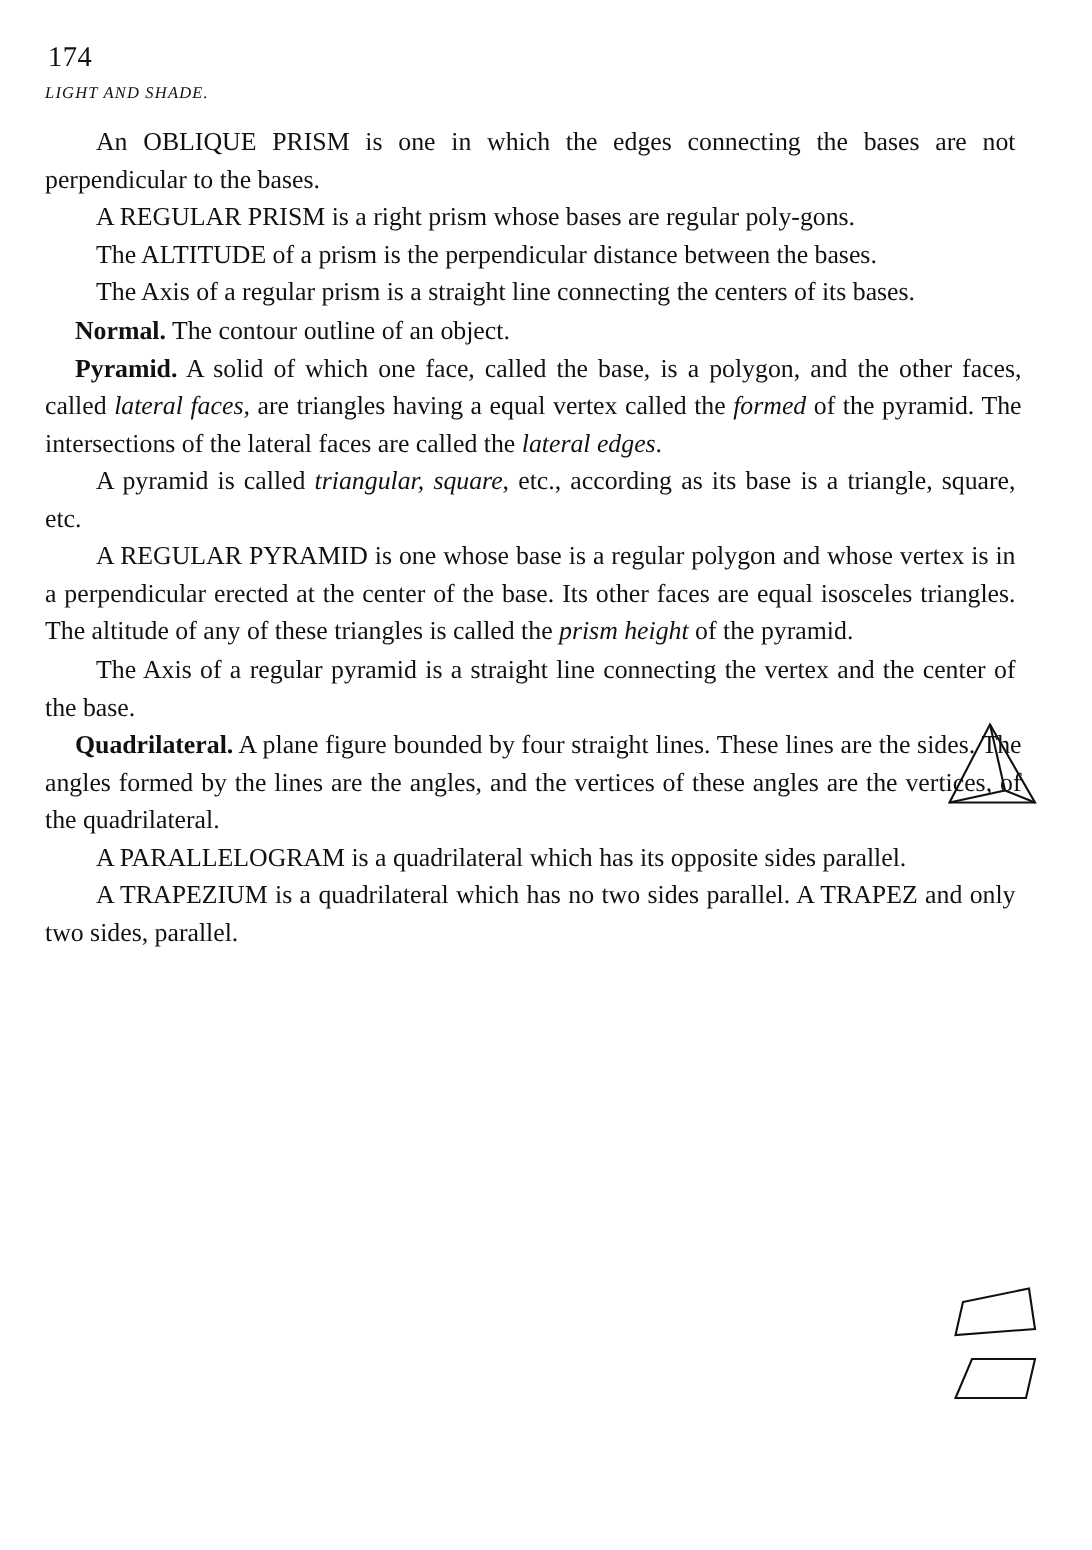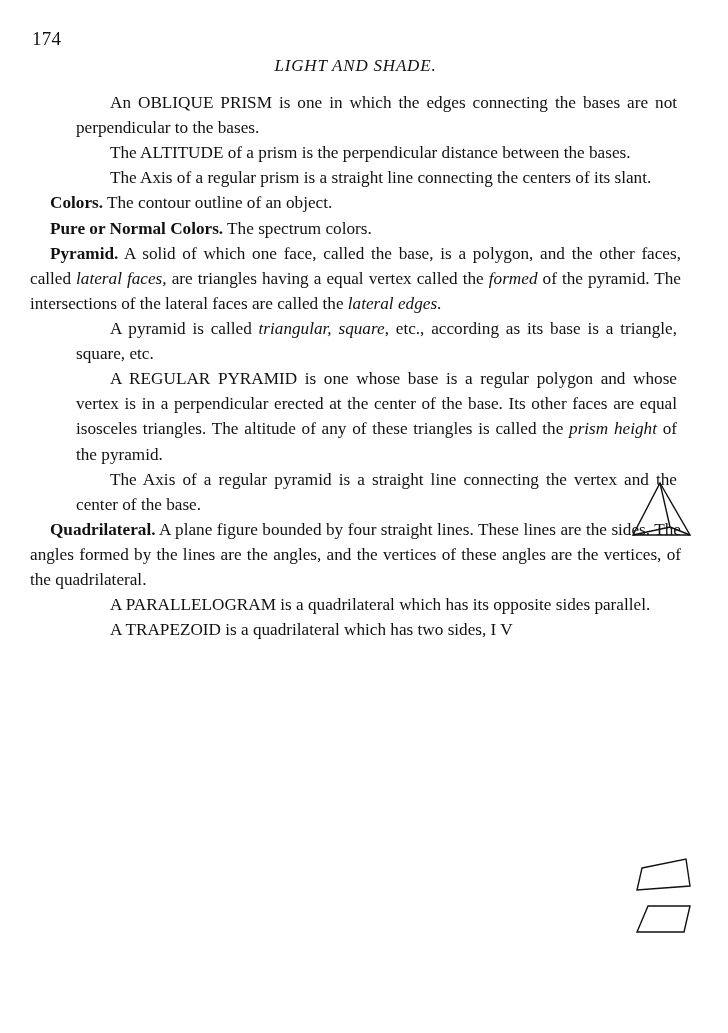--- a/index.html
+++ b/index.html
@@ -22,36 +22,35 @@
     box-sizing: border-box;
     padding: 28px 47px 20px 30px;
   }
   .folio {
     font-size: 19px;
     font-family: "Liberation Serif", serif;
     margin: 0 0 6px 2px;
     letter-spacing: 0.3px;
   }
   .running-head {
-    text-align: center;
+    text-align: left;
     font-style: italic;
-    font-size: 17px;
+    font-size: 11px;
     letter-spacing: 0.8px;
     margin: 0 0 14px 0;
   }
   .body-col {
     font-size: 17.2px;
     line-height: 1.46;
     text-align: justify;
     text-justify: inter-word;
     hyphens: manual;
   }
   
   .sub {
-    margin-left: 46px;
     margin-right: 4px;
   }
   .sub p {
     margin: 0;
     text-indent: 34px;
     text-align: justify;
   }
   .flush p {
     margin: 0;
     text-indent: 20px;
@@ -84,43 +83,43 @@
 <div class="page">
 
   <div class="folio">174</div>
 
   <div class="running-head">LIGHT AND SHADE.</div>
 
   <div class="body-col">
 
     <div class="sub">
       <p>An OBLIQUE PRISM is one in which the edges connecting the bases are not perpendicular to the bases.</p>
+      <p>A REGULAR PRISM is a right prism whose bases are regular poly-gons.</p>
       <p>The ALTITUDE of a prism is the perpendicular distance between the bases.</p>
-      <p>The Axis of a regular prism is a straight line connecting the centers of its slant.</p>
+      <p>The Axis of a regular prism is a straight line connecting the centers of its bases.</p>
     </div>
 
     <div class="flush">
-      <p><b class="term">Colors.</b><span> The contour outline of an object.</span></p>
-      <p><b class="term">Pure or Normal Colors.</b><span> The spectrum colors.</span></p>
+      <p><b class="term">Normal.</b><span> The contour outline of an object.</span></p>
       <p><b class="term">Pyramid.</b><span> A solid of which one face, called the base, is a polygon, and the other faces, called </span><i>lateral faces,</i><span> are triangles having a equal vertex called the </span><i>formed</i><span> of the pyramid. The intersections of the lateral faces are called the </span><i>lateral edges</i><span>.</span></p>
     </div>
 
     <div class="sub">
       <p><span>A pyramid is called </span><i>triangular, square</i><span>, etc., according as its base is a triangle, square, etc.</span></p>
       <p><span>A REGULAR PYRAMID is one whose base is a regular polygon and whose vertex is in a perpendicular erected at the center of the base. Its other faces are equal isosceles triangles. The altitude of any of these triangles is called the </span><i>prism height</i><span> of the pyramid.</span></p>
       <p>The Axis of a regular pyramid is a straight line connecting the vertex and the center of the base.</p>
     </div>
 
     <div class="flush">
       <p><b class="term">Quadrilateral.</b><span> A plane figure bounded by four straight lines. These lines are the sides. The angles formed by the lines are the angles, and the vertices of these angles are the vertices, of the quadrilateral.</span></p>
     </div>
 
     <div class="sub">
       <p>A PARALLELOGRAM is a quadrilateral which has its opposite sides parallel.</p>
-      <p class="nowrap-last">A TRAPEZOID is a quadrilateral which has two sides, I V</p>
+      <p>A TRAPEZIUM is a quadrilateral which has no two sides parallel. A TRAPEZ and only two sides, parallel.</p>
     </div>
 
   </div>
 
   <div class="fig" style="left:628px; top:480px;">
     <svg width="68" height="62" viewBox="0 0 68 62">
       <polygon points="32,3 62,55 5,55" fill="none" stroke="#111" stroke-width="1.4"></polygon>
       <line x1="32" y1="3" x2="42" y2="47" stroke="#111" stroke-width="1.4"></line>
       <line x1="5" y1="55" x2="42" y2="47" stroke="#111" stroke-width="1.4"></line>
       <line x1="42" y1="47" x2="62" y2="55" stroke="#111" stroke-width="1.4"></line>

